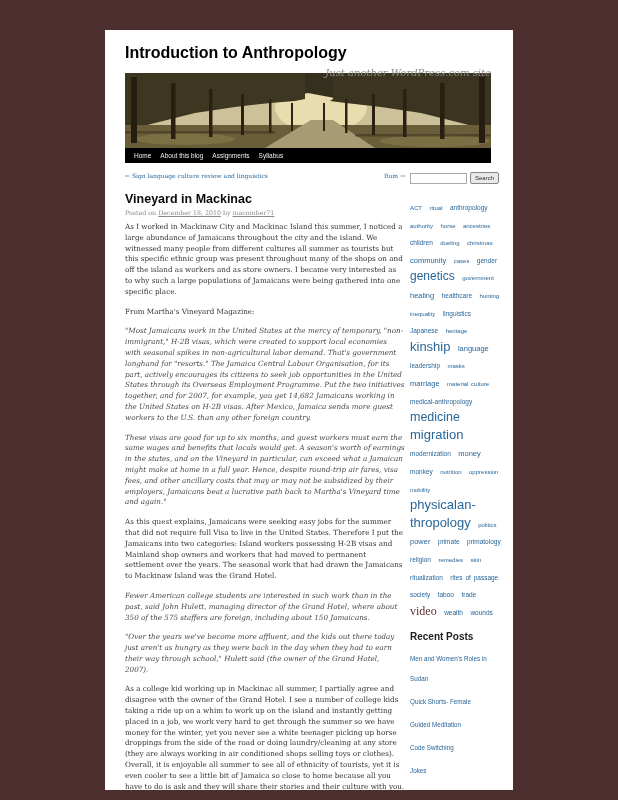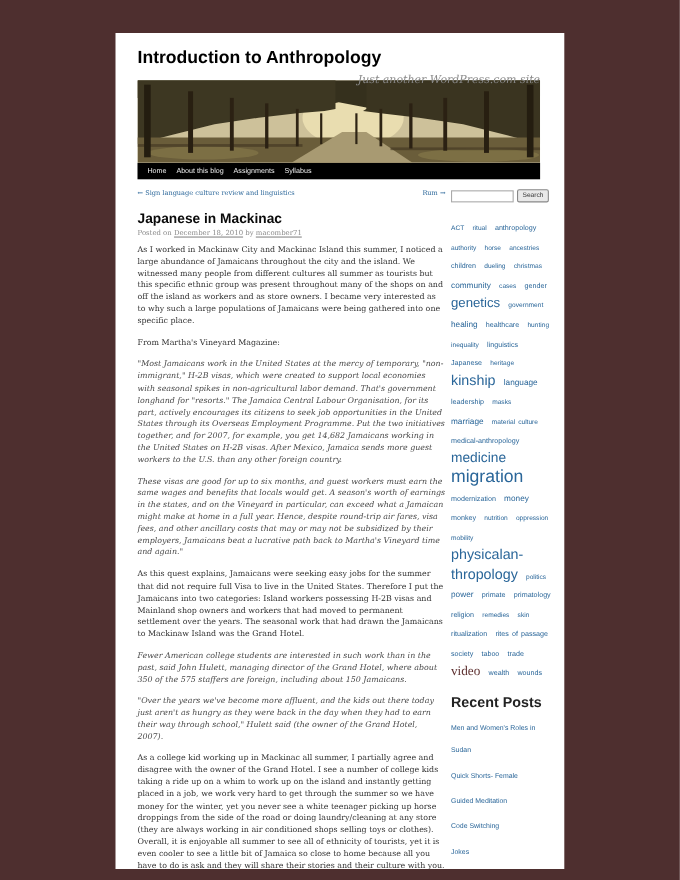--- a/index.html
+++ b/index.html
@@ -52,21 +52,21 @@
   .search-row{display:flex;gap:3px;align-items:center;}
   .search-input{width:57px;height:11px;border:1px solid #aaa;box-sizing:border-box;font-size:6px;padding:0 2px;}
   .search-btn{
     font-family:"Liberation Sans", sans-serif;font-size:6px;color:#333;
     border:1px solid #888;background:#e9e9e9;border-radius:2px;height:12px;padding:0 4px;
   }
   .tagcloud{margin-top:12px;line-height:1.1;word-spacing:1px;}
   .tag{color:#2a6699;text-decoration:none;margin-right:2px;font-family:"Liberation Sans", sans-serif;}
   .widget{margin-top:13px;}
   .widget-title{
-    font-family:"Liberation Sans", sans-serif;font-size:13px;font-weight:bold;
+    font-family:"Liberation Sans", sans-serif;font-size:10px;font-weight:bold;
     color:#222;margin:0 0 4px;
   }
   .widget ul{list-style:none;margin:0;padding:0;}
   .widget li{margin:0 0 3px;line-height:1.25;}
   .widget li a{font-size:6.3px;color:#2a6699;text-decoration:none;font-family:"Liberation Sans", sans-serif;}
 </style>
 </head>
 <body>
 
 <div class="page">
@@ -115,21 +115,21 @@
       </nav>
 
     <div class="content">
       <div class="main">
 
         <div class="postnav">
           <a href="#">← Sign language culture review and linguistics</a>
           <a href="#">Rum →</a>
         </div>
 
-        <h2 class="post-title">Japanese in Mackinac</h2>
+        <h2 class="post-title">Vineyard in Mackinac</h2>
 
         <div class="post-meta"><span>Posted on </span><a href="#">December 18, 2010</a><span> by </span><a href="#">macomber71</a></div>
 
         <div>
 
             <p class="para">As I worked in Mackinaw City and Mackinac Island this summer, I noticed a large abundance of Jamaicans throughout the city and the island. We witnessed many people from different cultures all summer as tourists but this specific ethnic group was present throughout many of the shops on and off the island as workers and as store owners. I became very interested as to why such a large populations of Jamaicans were being gathered into one specific place.</p>
 
             <p class="para">From Martha's Vineyard Magazine:</p>
 
             <p class="para quote">"Most Jamaicans work in the United States at the mercy of temporary, "non-immigrant," H-2B visas, which were created to support local economies with seasonal spikes in non-agricultural labor demand. That's government longhand for "resorts." The Jamaica Central Labour Organisation, for its part, actively encourages its citizens to seek job opportunities in the United States through its Overseas Employment Programme. Put the two initiatives together, and for 2007, for example, you get 14,682 Jamaicans working in the United States on H-2B visas. After Mexico, Jamaica sends more guest workers to the U.S. than any other foreign country.</p>
@@ -210,21 +210,21 @@
             <a href="#" class="tag" style="font-size: 6px;">masks</a>
           
             <a href="#" class="tag" style="font-size: 7.5px;">marriage</a>
           
             <a href="#" class="tag" style="font-size: 6px;">material culture</a>
           
             <a href="#" class="tag" style="font-size: 6.5px;">medical-anthropology</a>
           
             <a href="#" class="tag" style="font-size: 12.5px;">medicine</a>
           
-            <a href="#" class="tag" style="font-size: 16px; text-align: right;">migration</a>
+            <a href="#" class="tag" style="font-size: 13px; text-align: right;">migration</a>
           
             <a href="#" class="tag" style="font-size: 6.5px;">modernization</a>
           
             <a href="#" class="tag" style="font-size: 7.5px;">money</a>
           
             <a href="#" class="tag" style="font-size: 6.5px;">monkey</a>
           
             <a href="#" class="tag" style="font-size: 6px;">nutrition</a>
           
             <a href="#" class="tag" style="font-size: 6px;">oppression</a>

